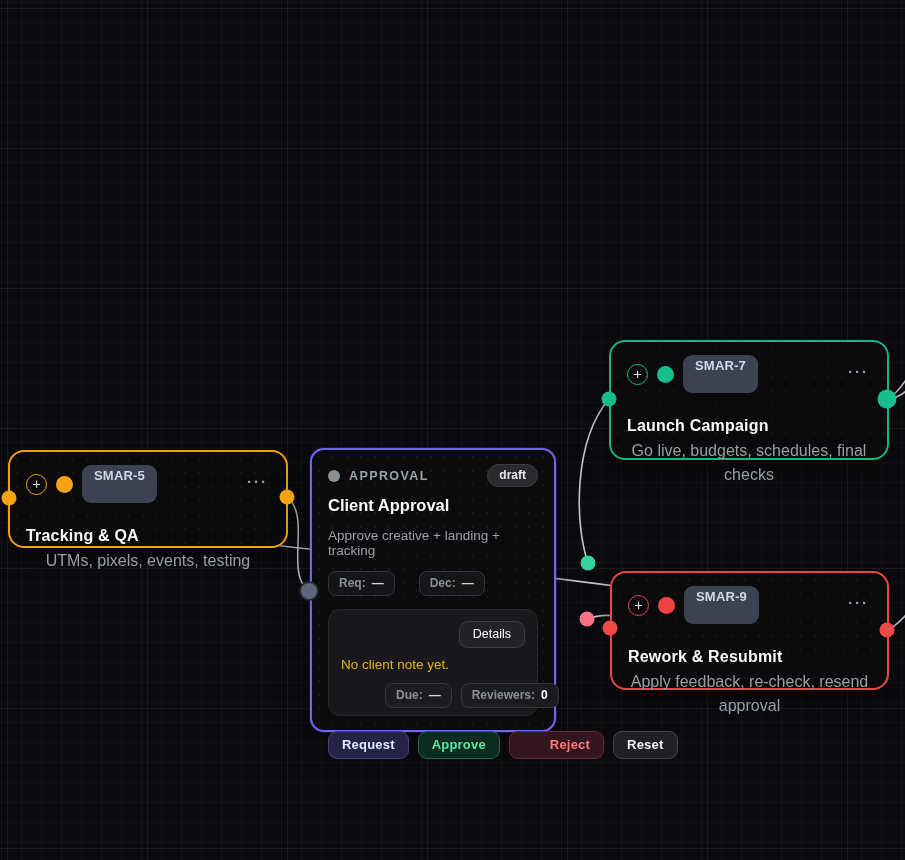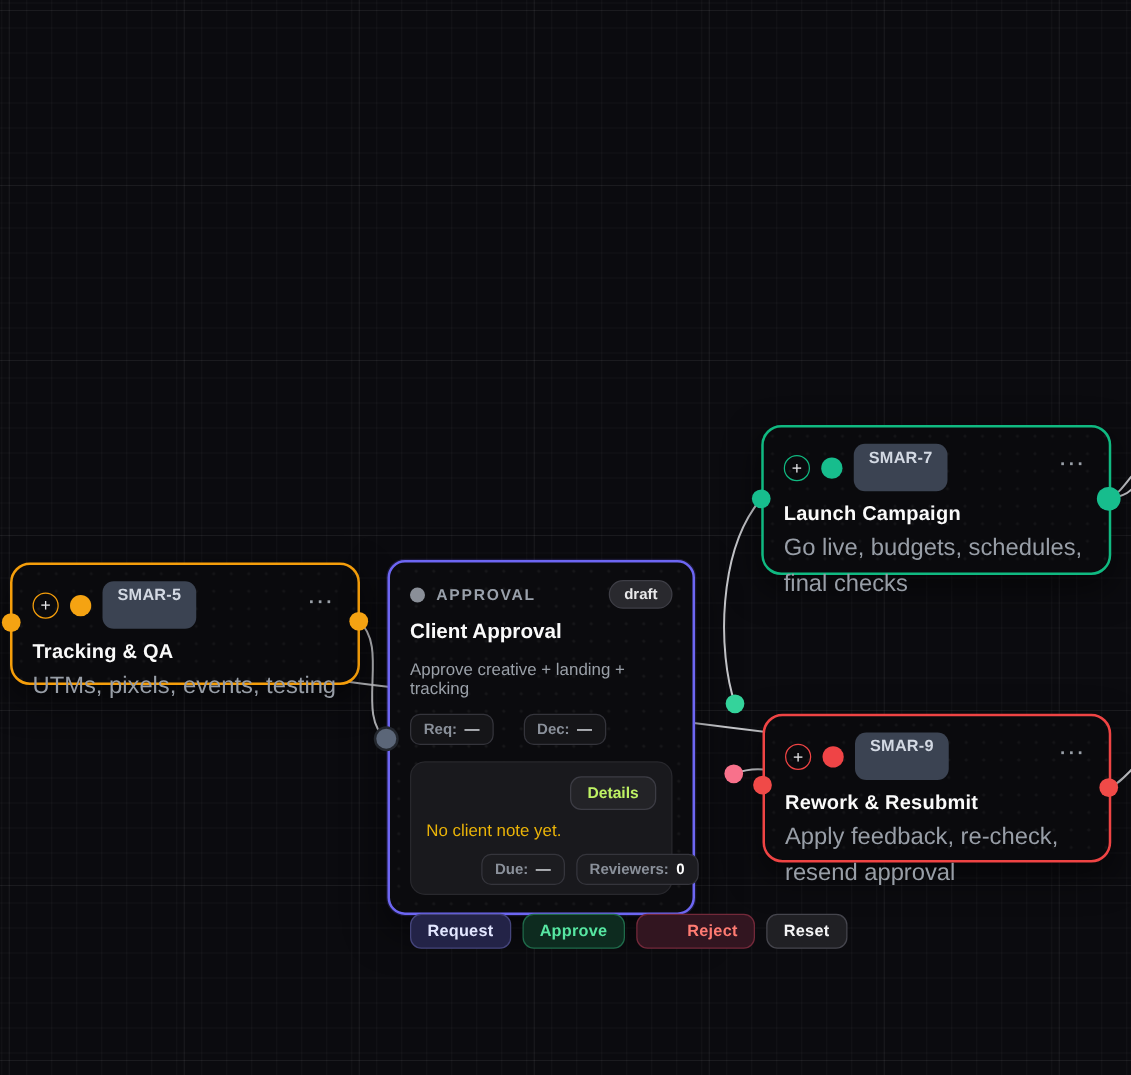--- a/index.html
+++ b/index.html
@@ -47,22 +47,22 @@
   .accent-red    .accent-dot{ background:#ef4446; }
   .id-badge{
     background:#3b4352; color:#d3d9e3; font-size:13px; font-weight:600;
     padding:3px 12px 20px; border-radius:9px; letter-spacing:.2px;
   }
   .spacer{ flex:1; }
   .more-btn{
     background:none; border:none; color:#9aa0a8; font-size:15px; font-weight:700;
     letter-spacing:2px; cursor:pointer; line-height:1; padding:2px 2px 8px 2px;
   }
-  .card-title{ margin-top:10px; font-size:16px; font-weight:700; color:#fafafa; letter-spacing:.2px; }
-  .card-sub{ margin-top:4px; font-size:19px; color:#989ea7; line-height:1.5; }
+  .card-title{ margin-top:24px; font-size:16px; font-weight:700; color:#fafafa; letter-spacing:.2px; }
+  .card-sub{ margin-top:4px; font-size:16px; color:#989ea7; line-height:1.5;text-align:center; }
 
   
   .approval-card{
     position:absolute; z-index:2;
     left:310px; top:448px; width:246px; height:284px;
     background-color:#0b0b0e;
     background-image:radial-gradient(circle, rgba(255,255,255,0.05) 1px, transparent 1.4px);
     background-size:14px 14px;
     border:2px solid #6d66f2; border-radius:14px;
     padding:14px 16px;
@@ -84,22 +84,22 @@
     padding:4px 10px 5px; font-size:12px; color:#8a909a; font-weight:600;
   }
   .chip .chip-val{ color:#d2d5da; font-weight:700; }
   .note-panel{
     margin-top:13px; background:#19191d; border:1px solid #28282d;
     border-radius:12px; padding:11px 12px 13px; height:107px;
     display:flex; flex-direction:column;
   }
   .panel-toprow{ display:flex; justify-content:flex-end; }
   .details-btn{
-    background:#232327; border:1px solid #3c3c44; color:#bef264;
-    font-size:12.5px; font-weight:700; border-radius:9px; padding:5px 13px 6px; cursor:pointer;
+    background:#232327; border:1px solid #3c3c44; color:#ffffff;
+    font-size:12.5px; font-weight:400; border-radius:9px; padding:5px 13px 6px; cursor:pointer;
   }
   .note-text{ margin-top:9px; font-size:13.5px; color:#eab308; }
   .panel-chips{ display:flex; gap:9px; margin-top:11px;margin-left:44px; }
   .panel-chips .chip{ background:#1c1c20; border-color:#35353c; }
   .btn-row{ display:flex; gap:9px; margin-top:15px; }
   .act-btn{
     border-radius:9px; padding:5px 13px 6px; font-size:13px; font-weight:700;
     cursor:pointer; font-family:inherit; letter-spacing:.2px;
   }
   .btn-request{ background:#232347; border:1px solid #45457c; color:#e3e6ff; }

